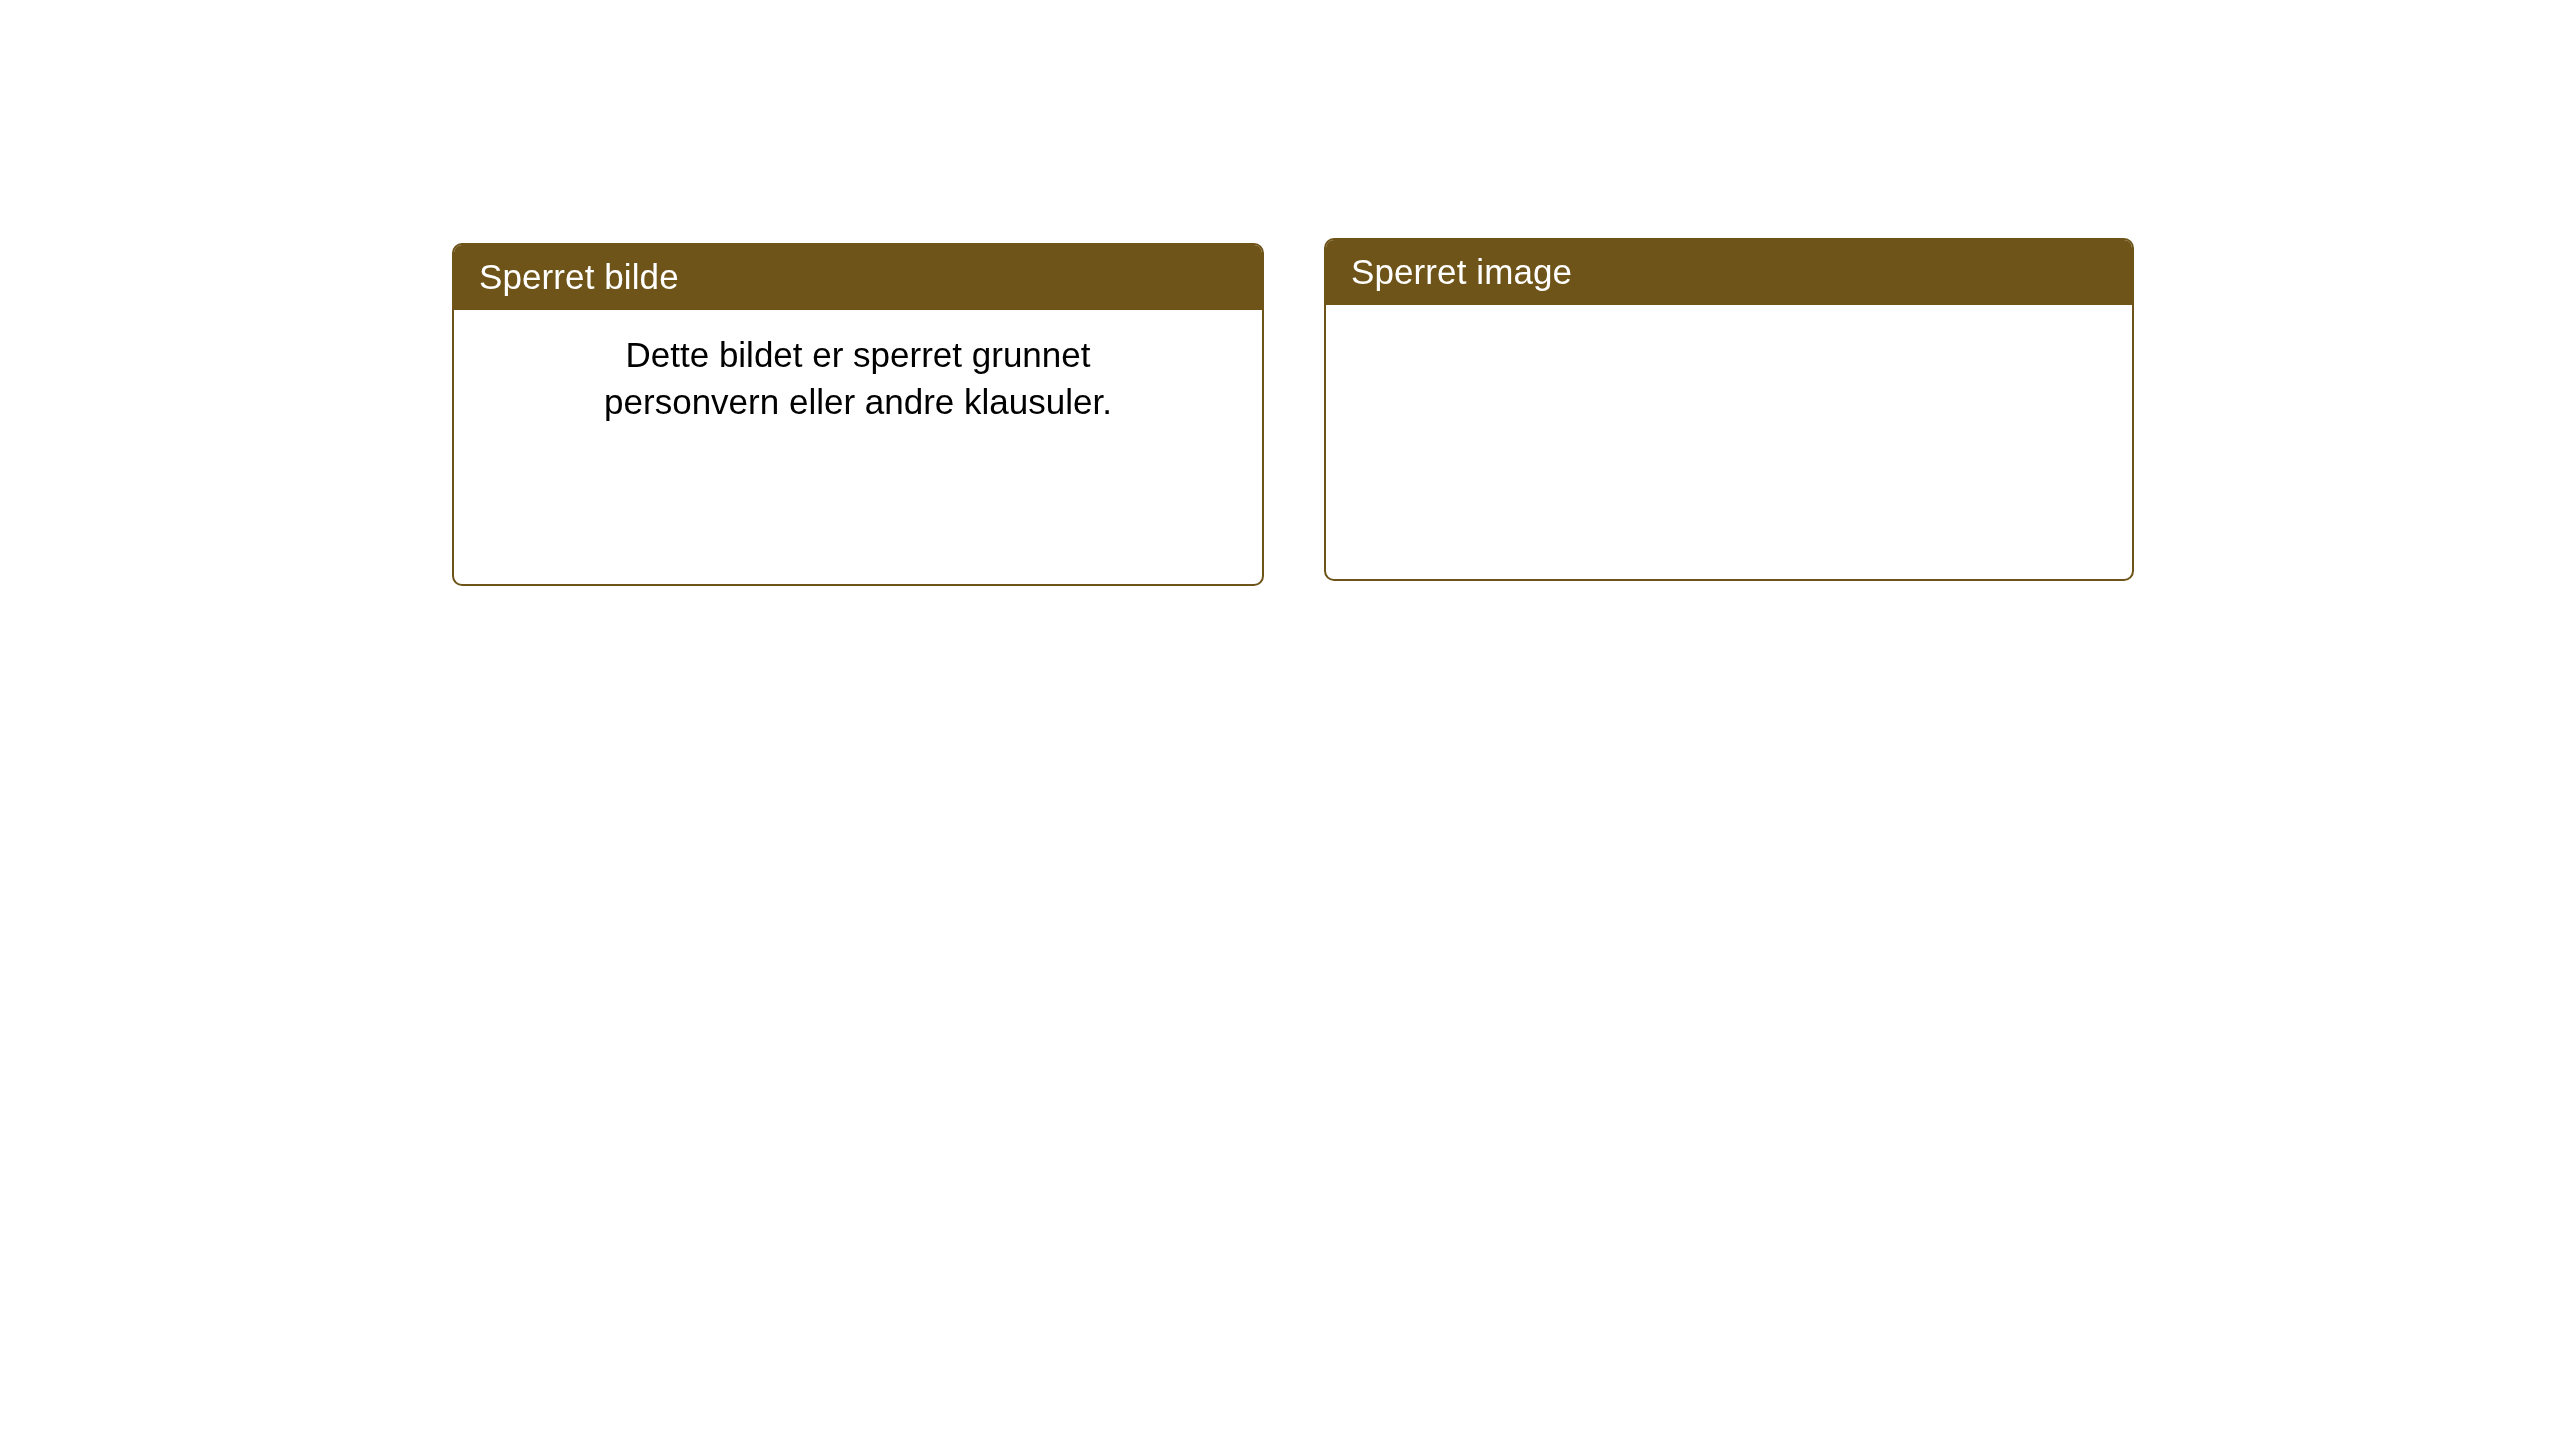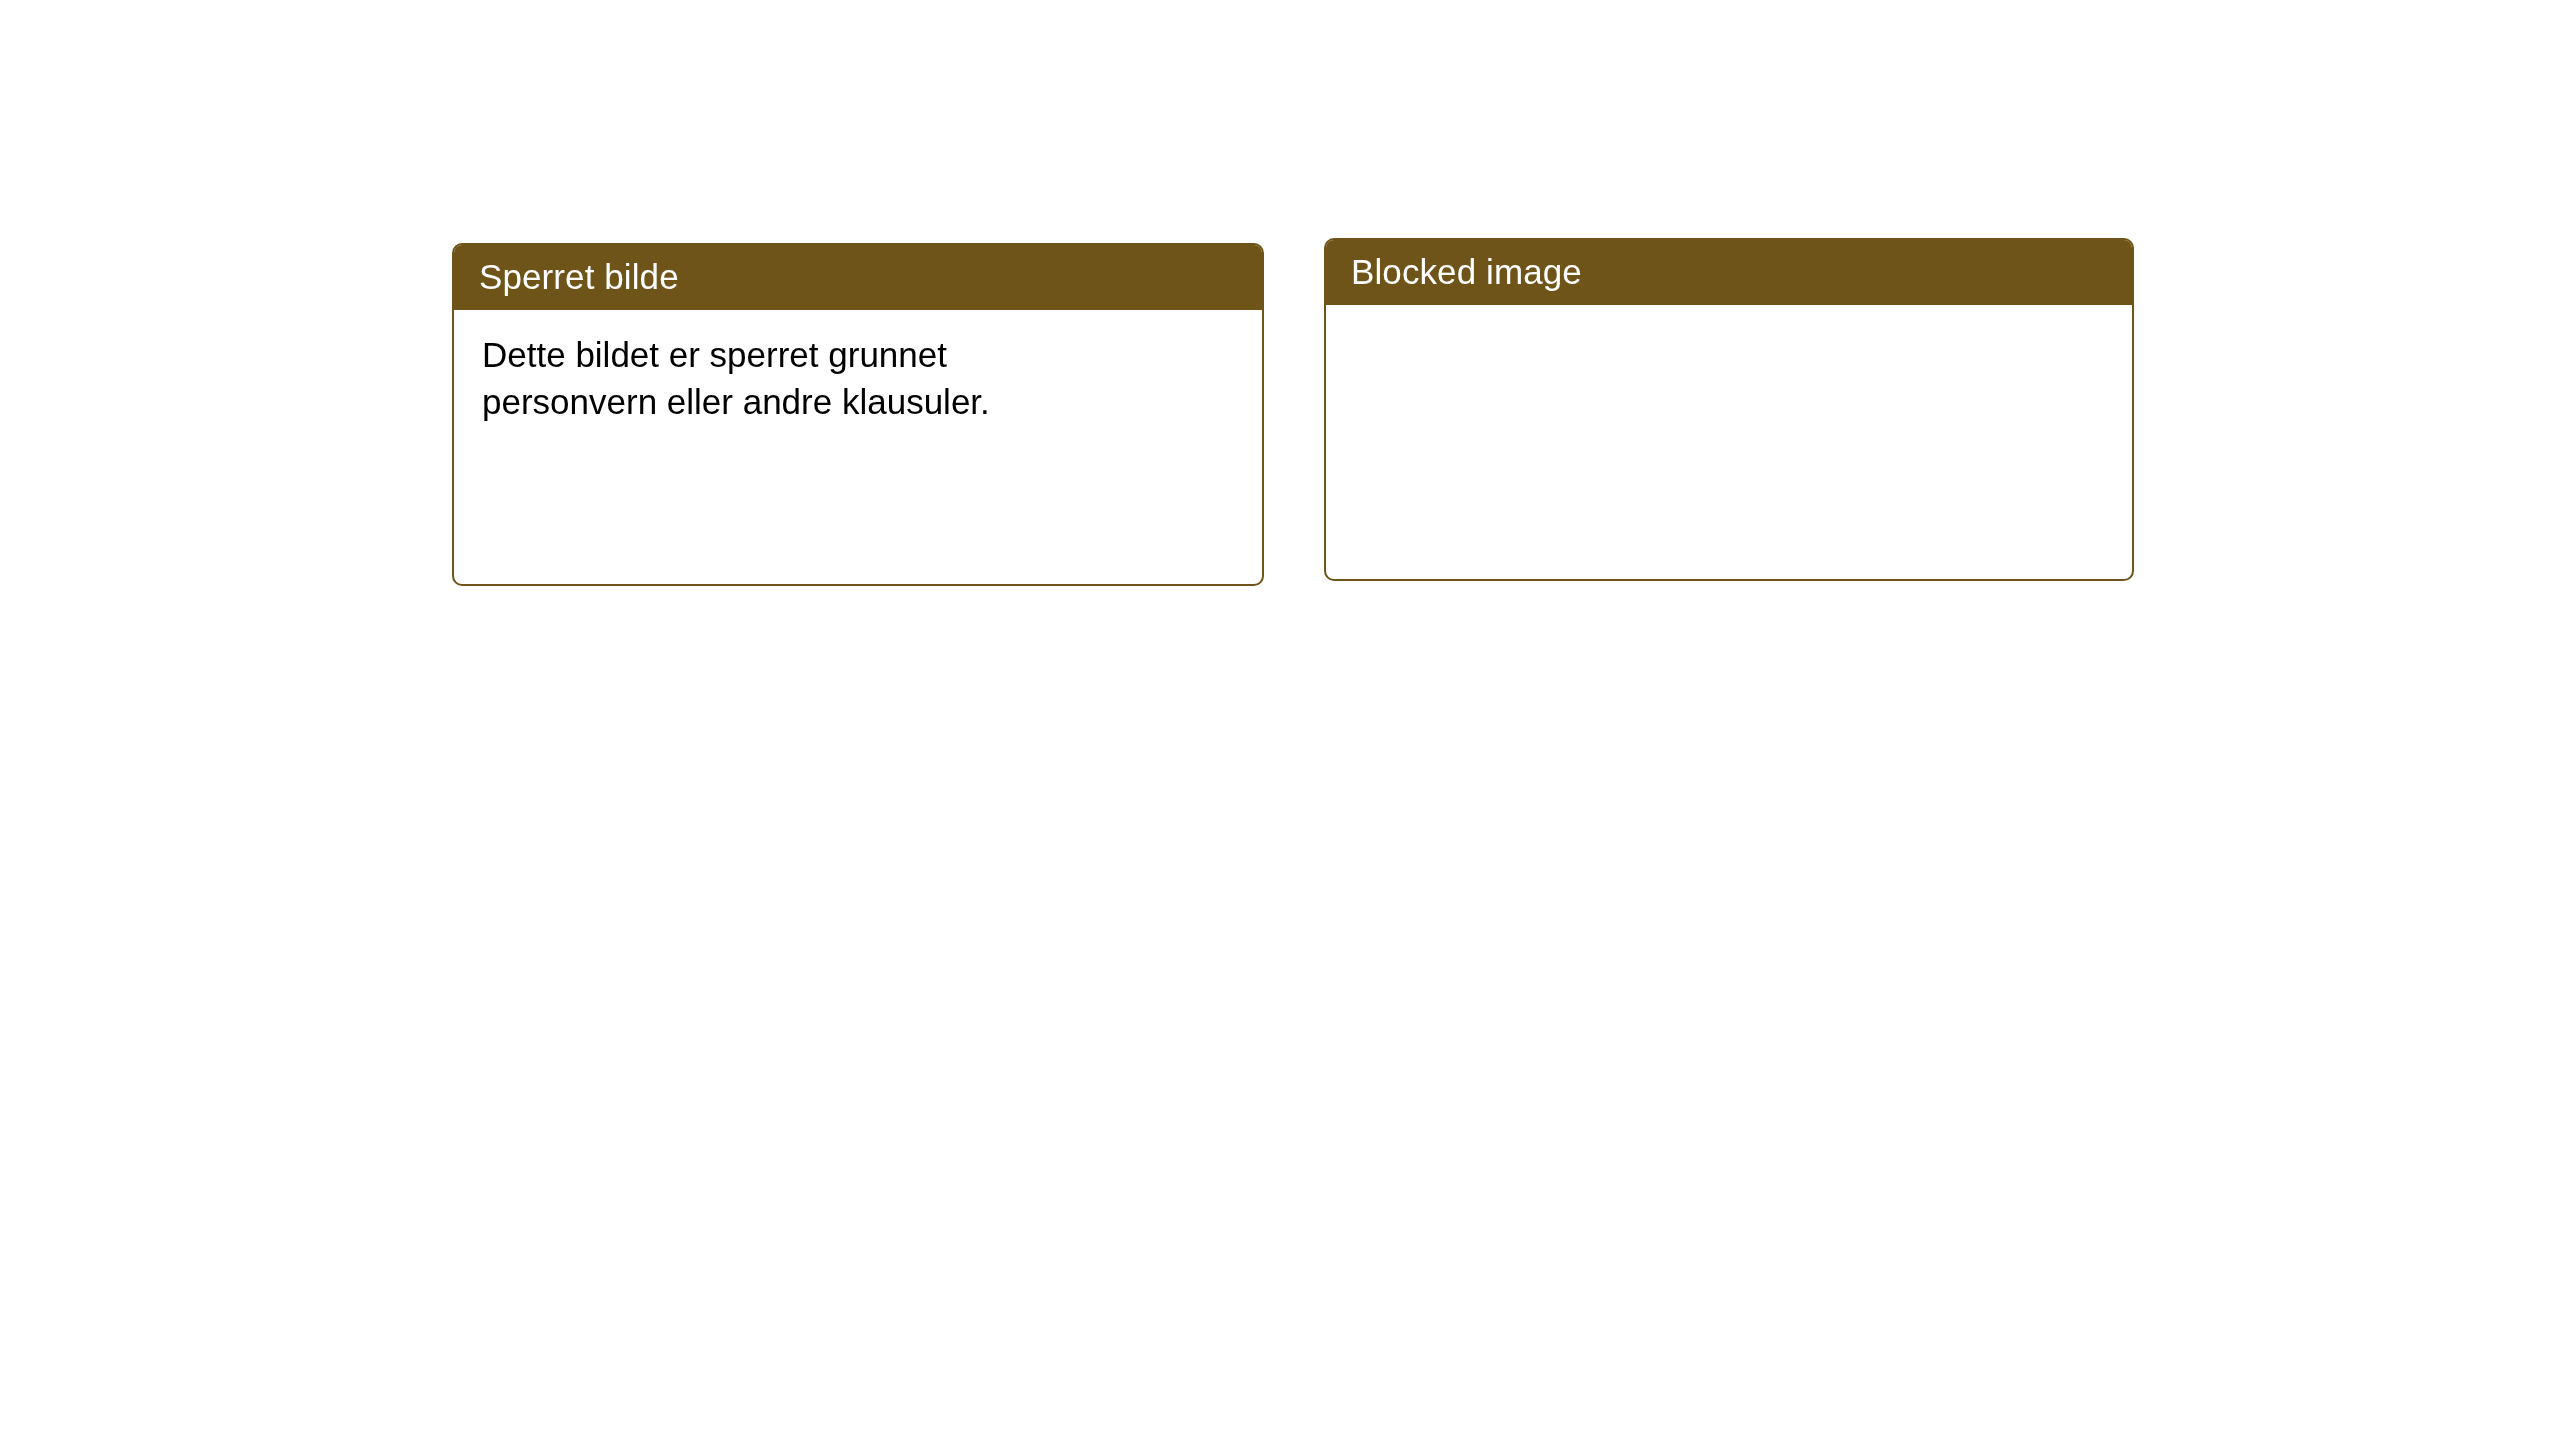--- a/index.html
+++ b/index.html
@@ -39,20 +39,21 @@
     letter-spacing: 0.1px;
     white-space: nowrap;
   }
   .notice-card .card-body {
     box-sizing: border-box;
     color: #000000;
     font-size: 35px;
     line-height: 1.34;
     padding: 22px 28px 20px 28px;
     white-space: pre-line;
+    text-align: center;
   }
   
   #card-no {
     left: 452px;
     top: 243px;
     width: 812px;
     height: 343px;
   }
   #card-en {
     left: 1324px;
@@ -66,16 +67,16 @@
 
 <div id="stage">
 
   <div class="notice-card" id="card-no">
     <div class="card-header">Sperret bilde</div>
     <div class="card-body">Dette bildet er sperret grunnet
 personvern eller andre klausuler.</div>
   </div>
 
   <div class="notice-card" id="card-en">
-    <div class="card-header">Blocked image</div>
+    <div class="card-header">Sperret image</div>
   </div>
 
 </div>
 
 </body></html>

